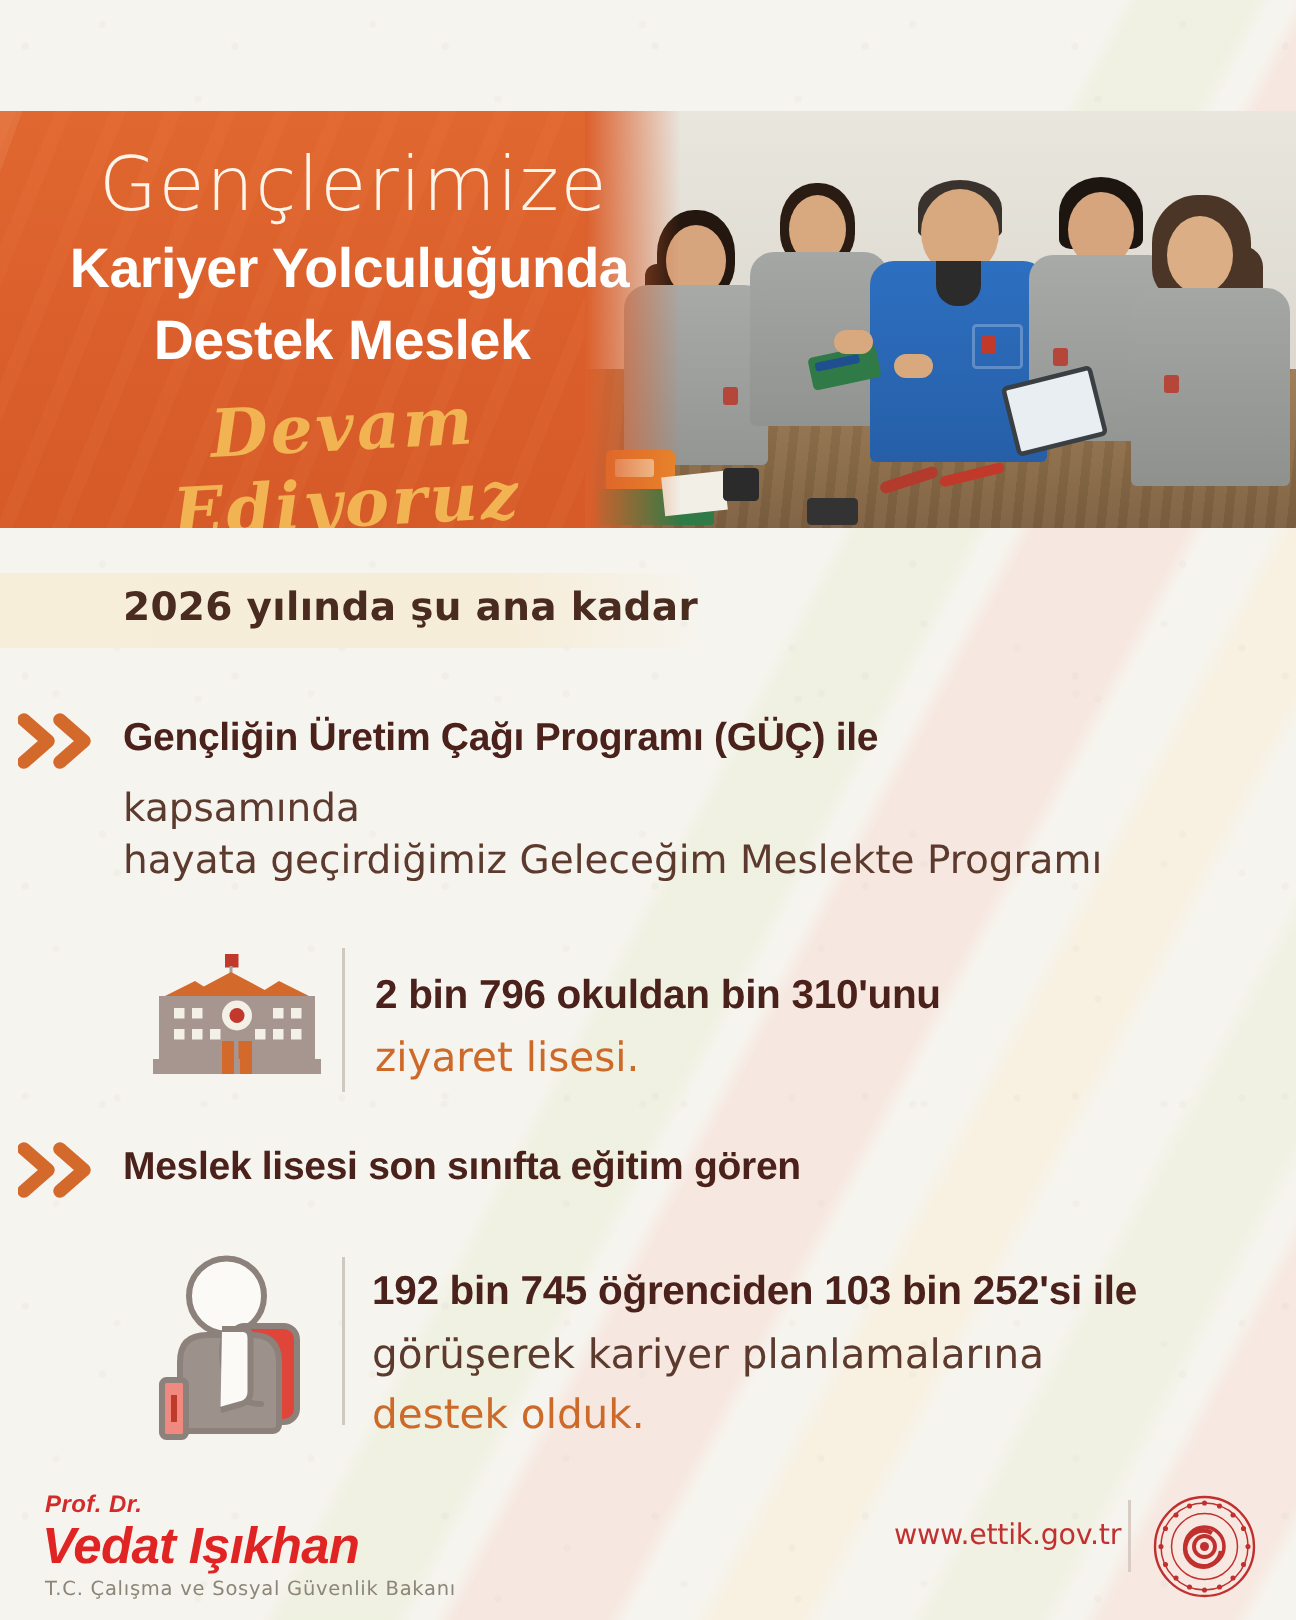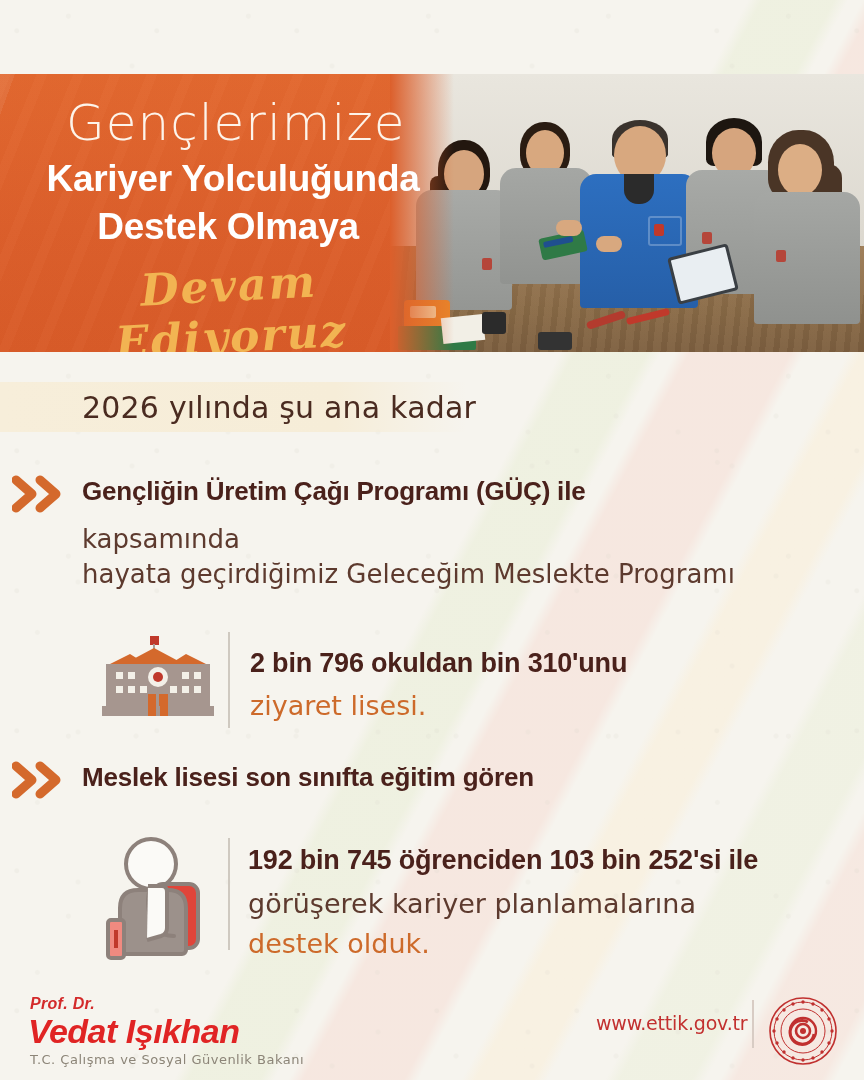--- a/index.html
+++ b/index.html
@@ -119,21 +119,21 @@
     transform:rotate(-3deg);
   }
 
   
   .year-band{
     position:absolute;left:0;top:382px;width:466px;height:50px;
     background:linear-gradient(90deg,#f7eeda 0%,#f6edd8 72%,rgba(246,237,216,0) 100%);
   }
   .year-text{
     position:absolute;left:82px;top:390px;
-    font-size:30px;color:#4a2b20;font-weight:400;letter-spacing:.2px;
+    font-size:26px;color:#4a2b20;font-weight:700;letter-spacing:.2px;
     font-family:"DejaVu Sans", sans-serif;
   }
 
   
   .chev{position:absolute;width:56px;height:40px;}
   .blk-title{
     position:absolute;font-size:26px;font-weight:bold;color:#4a211b;letter-spacing:-.2px;
   }
   .blk-sub{
     position:absolute;font-size:26px;font-weight:400;color:#5d3a2e;line-height:1.36;
@@ -255,21 +255,21 @@
       <div class="obj phone"></div>
       <div class="obj plier"></div>
       <div class="obj driver"></div>
 
       <div class="fade-left"></div>
     </div>
 
     <div class="header-text">
       <div class="h-line1">Gençlerimize</div>
       <div class="h-line2">Kariyer Yolculuğunda</div>
-      <div class="h-line3">Destek Olmaya</div>
+      <div class="h-line3">Destek Meslek</div>
       <div class="h-script">Devam Ediyoruz</div>
     </div>
   </div>
 
   <div class="year-band"></div>
   <div class="year-text">2026 yılında şu ana kadar</div>
 
   <svg class="chev b1-chev" viewBox="0 0 56 40">
     <path d="M4 6 L20 20 L4 34" fill="none" stroke="#d4692c" stroke-width="9" stroke-linecap="round" stroke-linejoin="round"></path>
     <path d="M28 6 L44 20 L28 34" fill="none" stroke="#d4692c" stroke-width="9" stroke-linecap="round" stroke-linejoin="round"></path>

